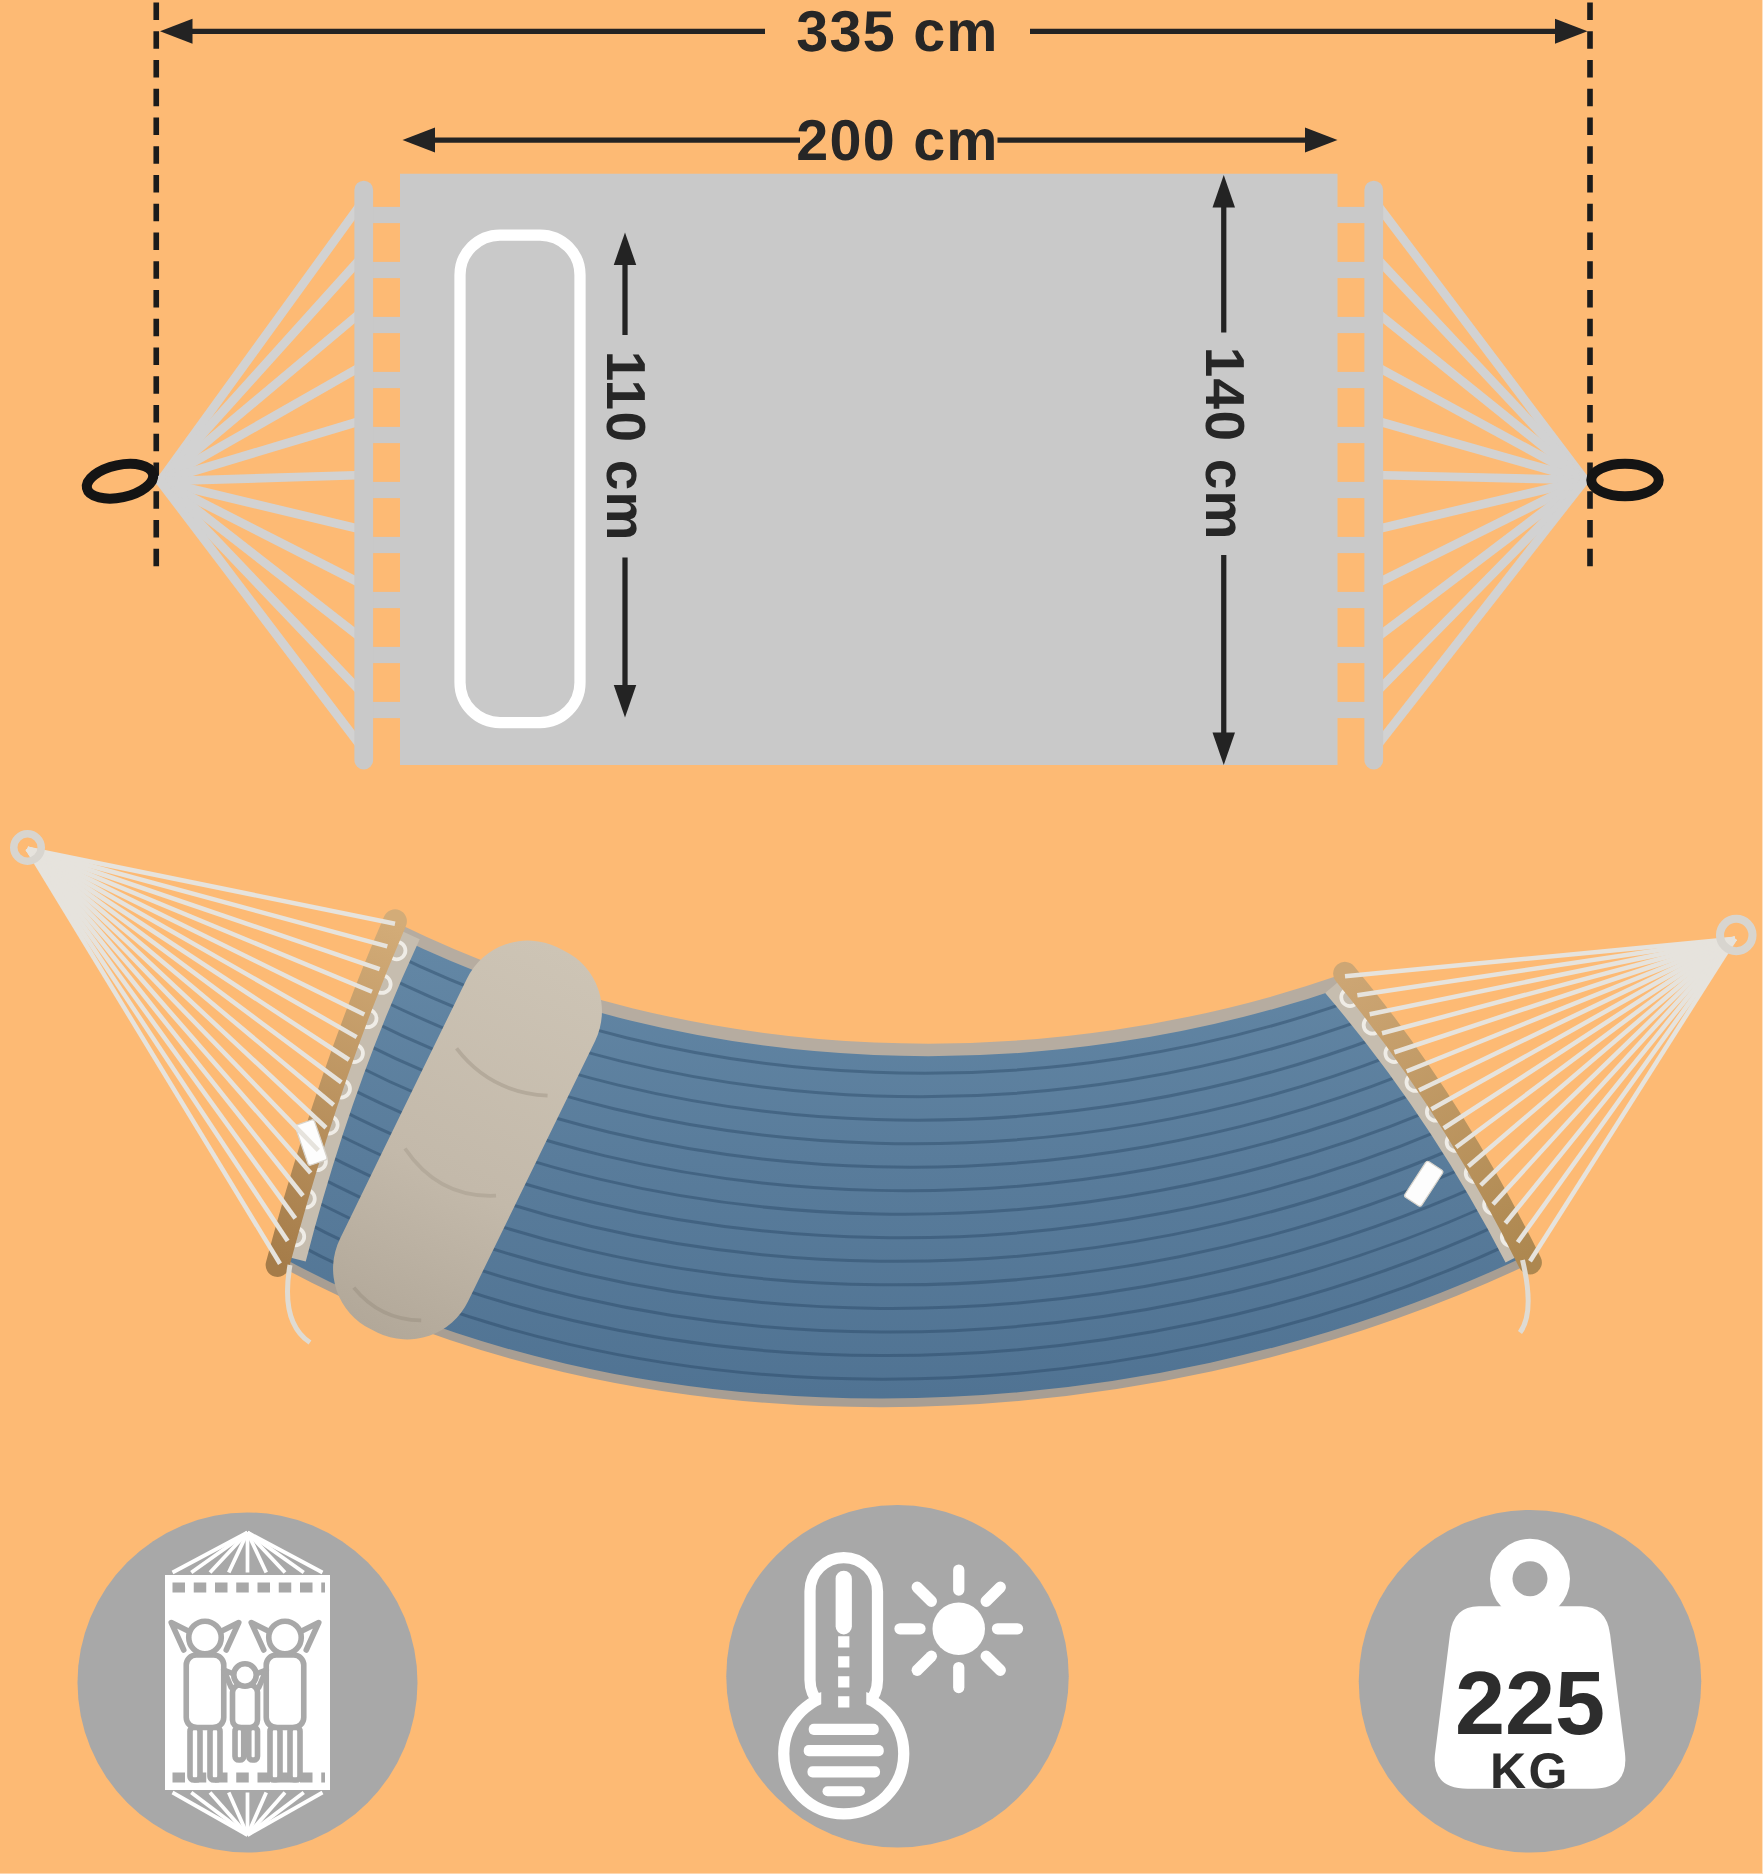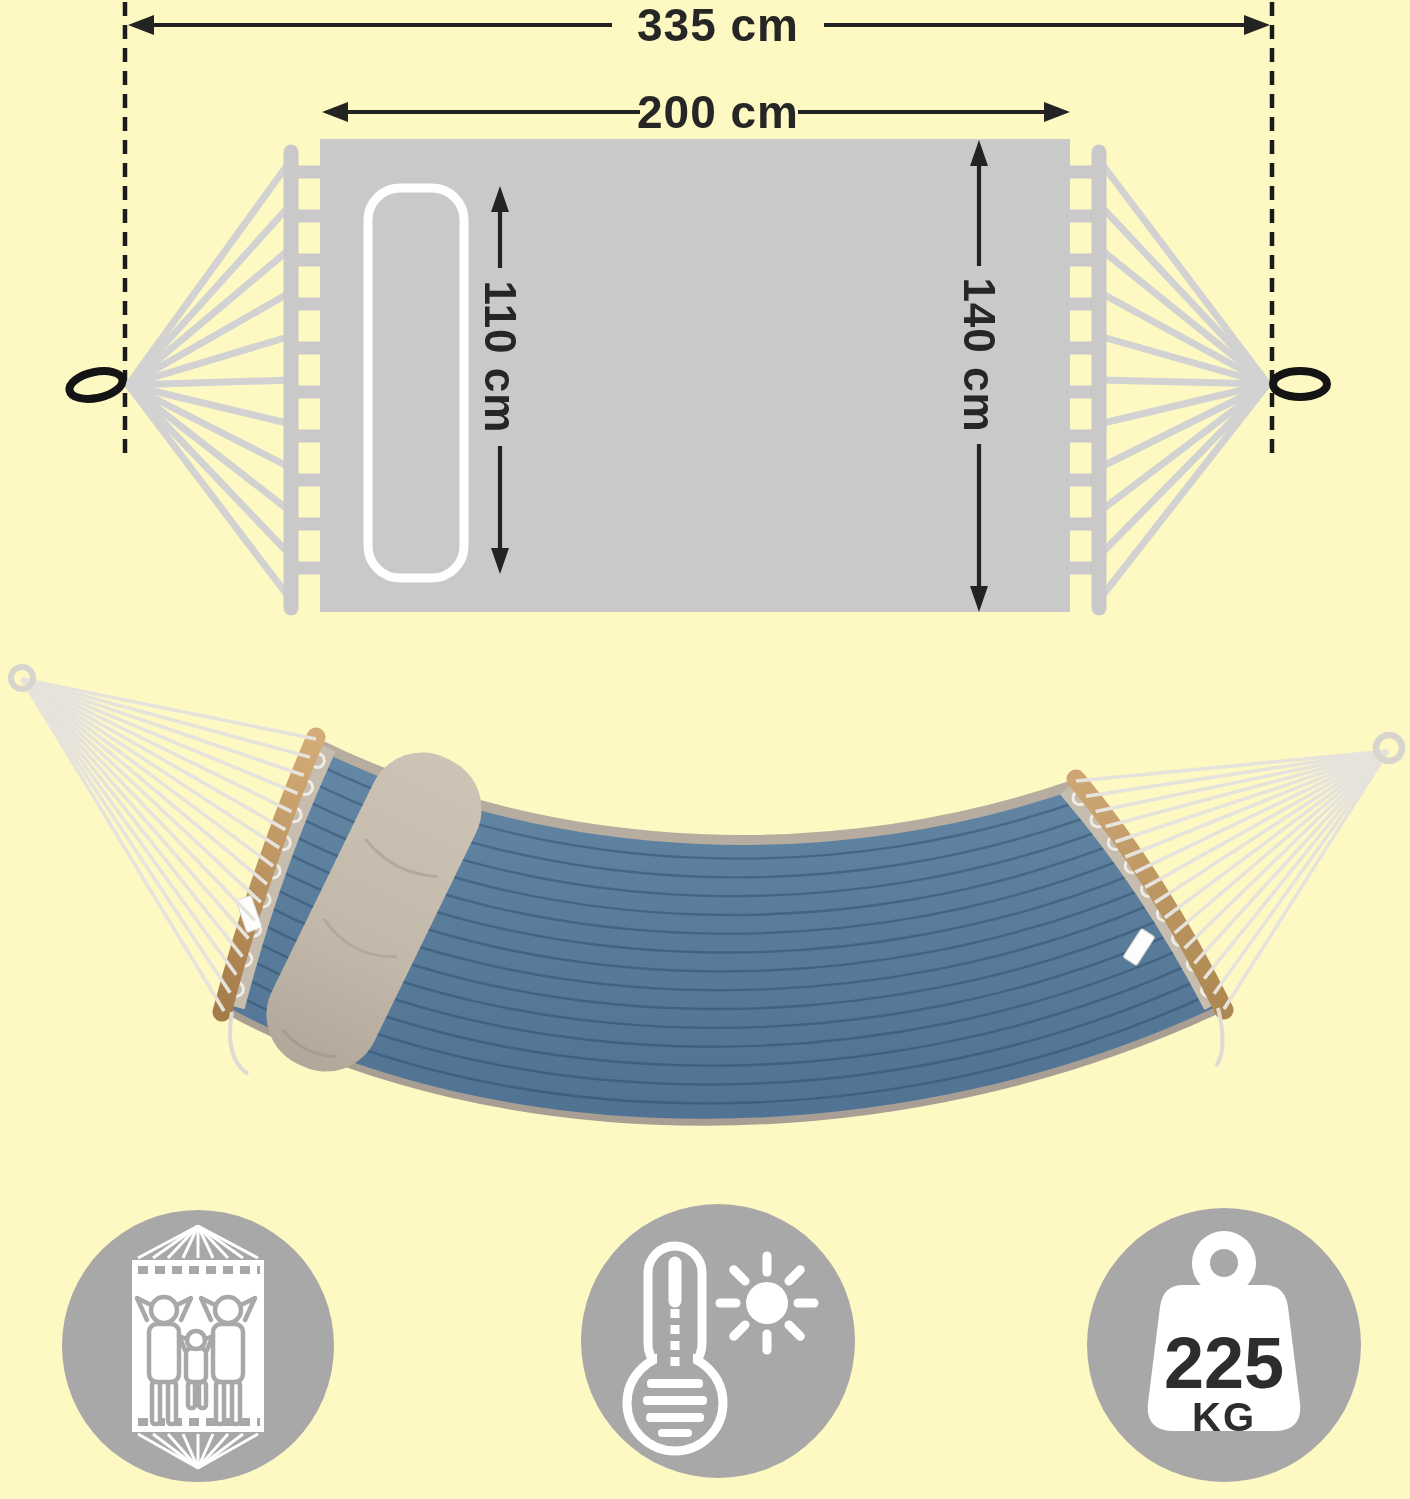--- a/index.html
+++ b/index.html
@@ -1,16 +1,16 @@
 <!DOCTYPE html>
 <html><head>
 <meta charset="utf-8">
 <style>
   html,body{margin:0;padding:0;background:#ffffff;}
-  .canvas{position:relative;width:1410px;height:1499px;background:#fef9c3;overflow:hidden;
+  .canvas{position:relative;width:1410px;height:1499px;background:#fdba74;overflow:hidden;
           font-family:"Liberation Sans",sans-serif;}
   svg{display:block;}
   text{font-family:"Liberation Sans","DejaVu Sans",sans-serif;font-weight:bold;}
   .dim-label{fill:#262626;font-size:46px;letter-spacing:1px;}
   .dim-label-v{fill:#262626;font-size:44px;letter-spacing:1px;}
   .dimline{stroke:#232323;stroke-width:4.2;fill:none;}
   .arrowhead{fill:#232323;stroke:none;}
   .dashedline{stroke:#1b1b1b;stroke-width:4.5;stroke-dasharray:14 9;fill:none;}
   .weight-num{fill:#2d2d2d;font-size:72px;}
   .weight-unit{fill:#2d2d2d;font-size:40px;letter-spacing:2px;}

